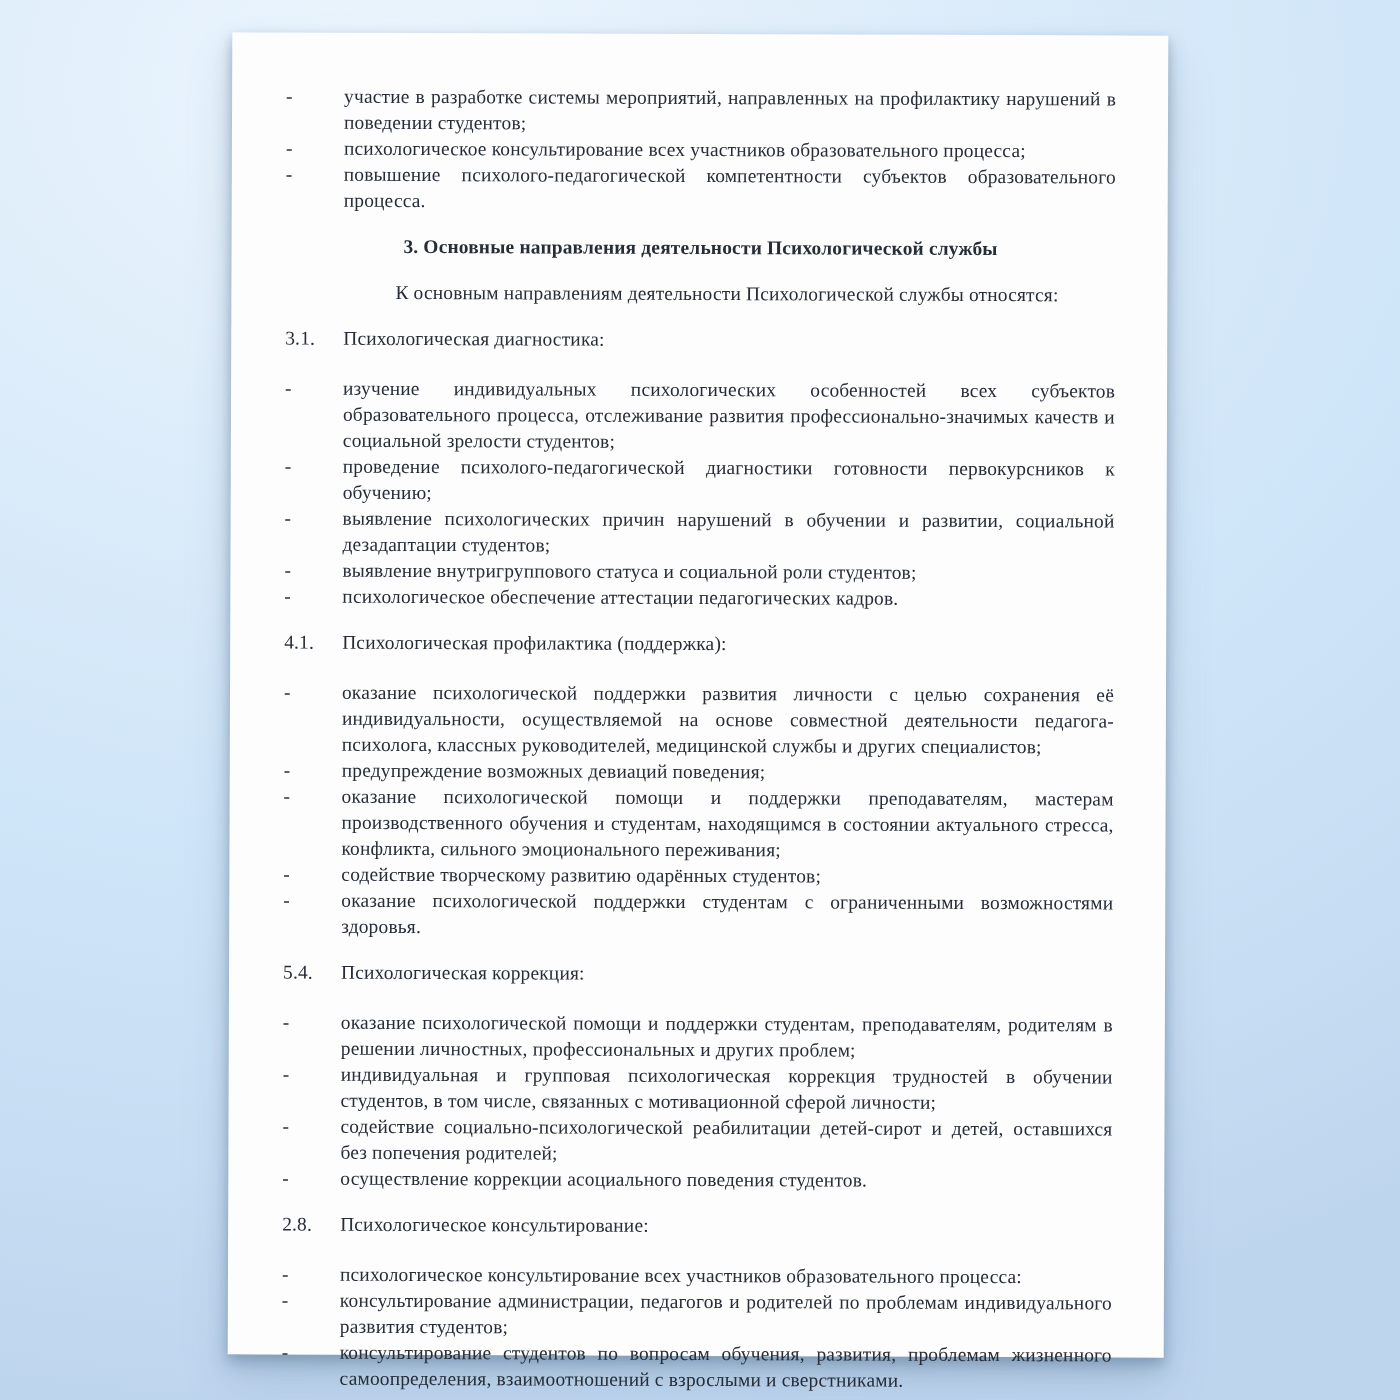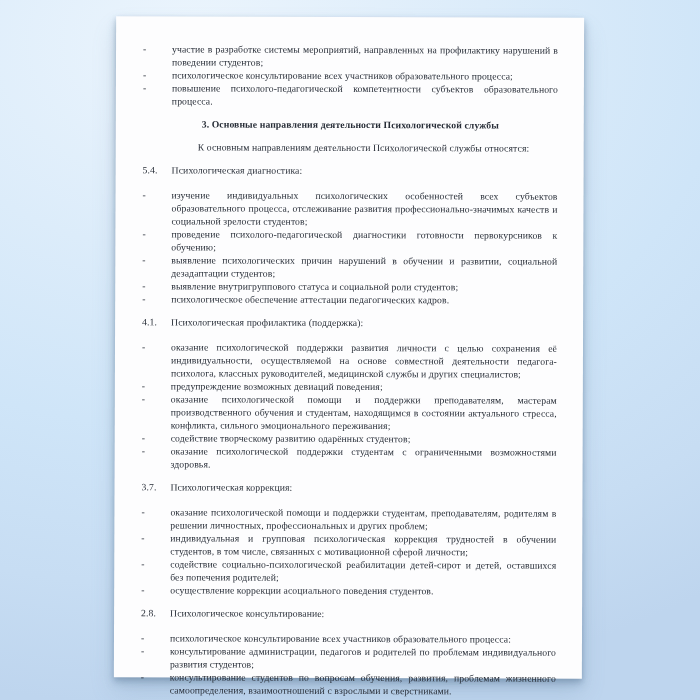--- a/index.html
+++ b/index.html
@@ -67,21 +67,21 @@
           <span class="marker">-</span>
           <span class="text">повышение психолого-педагогической компетентности субъектов образовательного процесса.</span>
         </li>
       </ul>
 
       <h1 class="heading">3. Основные направления деятельности Психологической службы</h1>
 
       <p class="lead">К основным направлениям деятельности Психологической службы относятся:</p>
 
       <div class="sec-title">
-        <span class="num">5.4.</span>
+        <span class="num">3.1.</span>
         <span class="ttl">Психологическая диагностика:</span>
       </div>
       <ul class="blist">
         <li class="item">
           <span class="marker">-</span>
           <span class="text">изучение индивидуальных психологических особенностей всех субъектов образовательного процесса, отслеживание развития профессионально-значимых качеств и социальной зрелости студентов;</span>
         </li>
         <li class="item">
           <span class="marker">-</span>
           <span class="text">проведение психолого-педагогической диагностики готовности первокурсников к обучению;</span>
@@ -121,21 +121,21 @@
           <span class="marker">-</span>
           <span class="text">содействие творческому развитию одарённых студентов;</span>
         </li>
         <li class="item">
           <span class="marker">-</span>
           <span class="text">оказание психологической поддержки студентам с ограниченными возможностями здоровья.</span>
         </li>
       </ul>
 
       <div class="sec-title">
-        <span class="num">3.7.</span>
+        <span class="num">5.4.</span>
         <span class="ttl">Психологическая коррекция:</span>
       </div>
       <ul class="blist">
         <li class="item">
           <span class="marker">-</span>
           <span class="text">оказание психологической помощи и поддержки студентам, преподавателям, родителям в решении личностных, профессиональных и других проблем;</span>
         </li>
         <li class="item">
           <span class="marker">-</span>
           <span class="text">индивидуальная и групповая психологическая коррекция трудностей в обучении студентов, в том числе, связанных с мотивационной сферой личности;</span>

